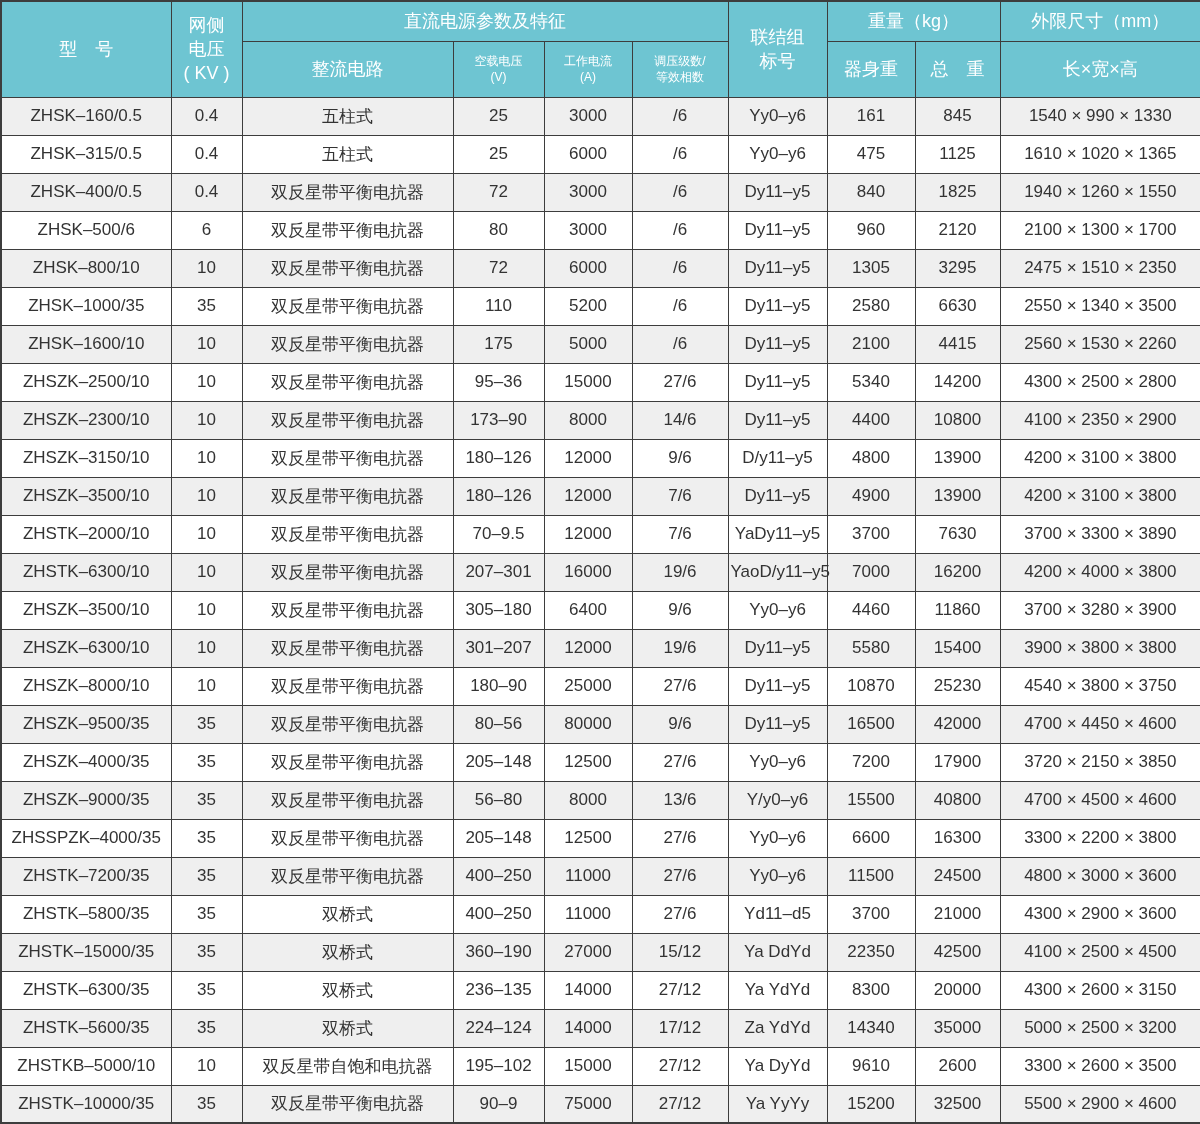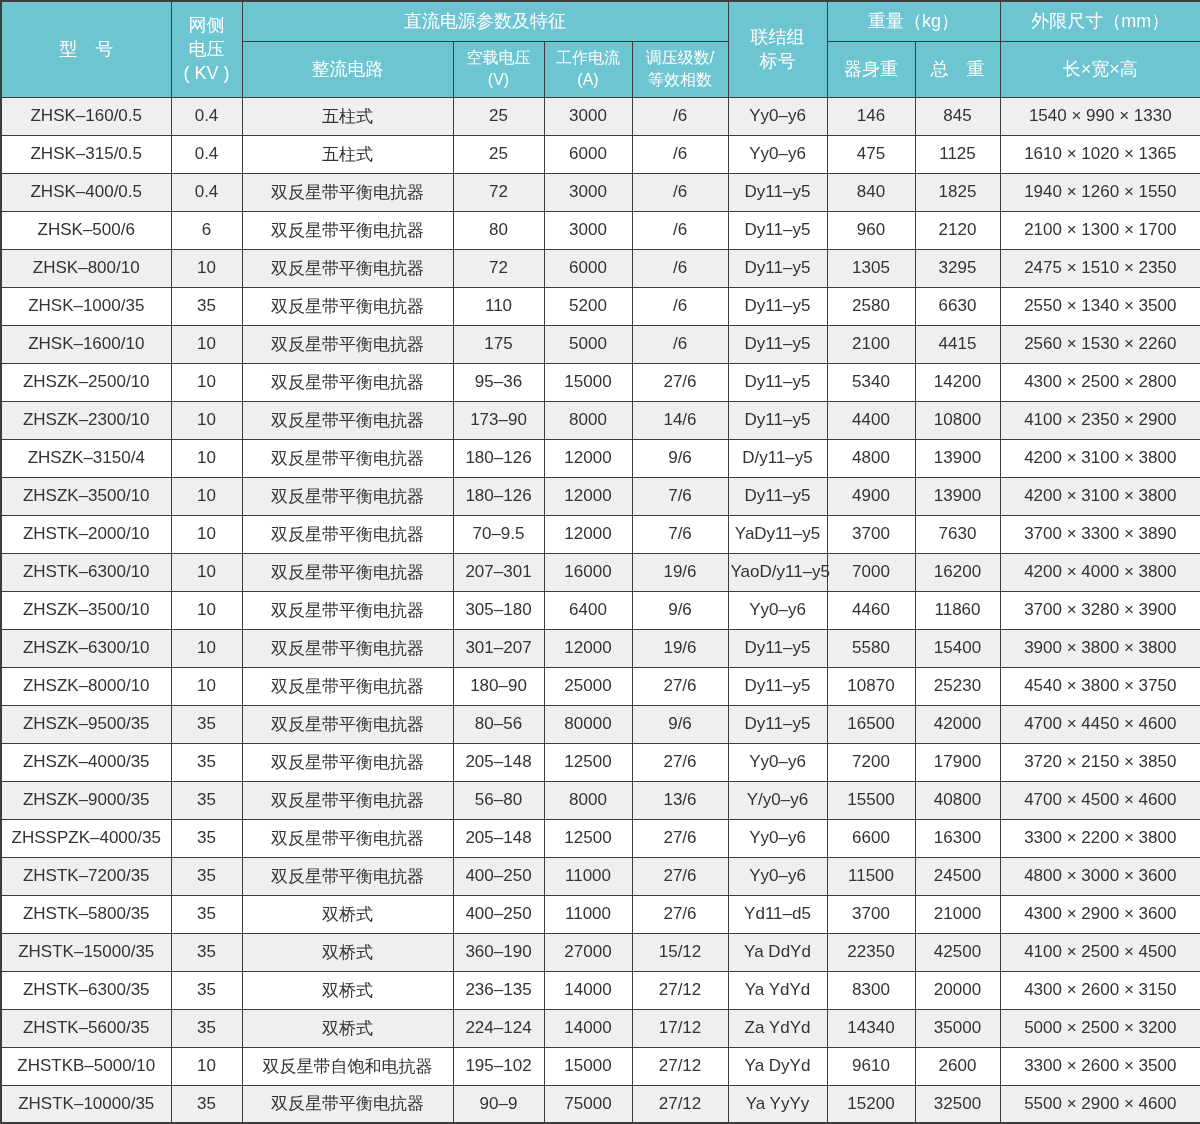--- a/index.html
+++ b/index.html
@@ -33,21 +33,21 @@
   }
   thead th{
     background:var(--teal);
     color:var(--header-text);
     font-weight:normal;
     font-size:18px;
   }
   thead .multiline{white-space:pre-line;line-height:1.35;}
   thead tr.group-row{height:40px;}
   thead tr.sub-row{height:56px;}
-  thead th.small{font-size:16px;}
+  thead th.small{font-size:12px;}
   tbody tr{height:28px;}
   tbody td{
     color:var(--text);
     font-size:17px;
   }
   tbody tr:nth-child(odd) td{background:var(--row-odd);}
   tbody tr:nth-child(even) td{background:var(--row-even);}
 </style>
 </head>
 <body>
@@ -92,21 +92,21 @@
   </thead>
   <tbody>
       <tr>
         <td>ZHSK–160/0.5</td>
         <td>0.4</td>
         <td>五柱式</td>
         <td>25</td>
         <td>3000</td>
         <td>/6</td>
         <td>Yy0–y6</td>
-        <td>146</td>
+        <td>161</td>
         <td>845</td>
         <td>1540 × 990 × 1330</td>
       </tr>
       <tr>
         <td>ZHSK–315/0.5</td>
         <td>0.4</td>
         <td>五柱式</td>
         <td>25</td>
         <td>6000</td>
         <td>/6</td>
@@ -193,21 +193,21 @@
         <td>双反星带平衡电抗器</td>
         <td>173–90</td>
         <td>8000</td>
         <td>14/6</td>
         <td>Dy11–y5</td>
         <td>4400</td>
         <td>10800</td>
         <td>4100 × 2350 × 2900</td>
       </tr>
       <tr>
-        <td>ZHSZK–3150/4</td>
+        <td>ZHSZK–3150/10</td>
         <td>10</td>
         <td>双反星带平衡电抗器</td>
         <td>180–126</td>
         <td>12000</td>
         <td>9/6</td>
         <td>D/y11–y5</td>
         <td>4800</td>
         <td>13900</td>
         <td>4200 × 3100 × 3800</td>
       </tr>

